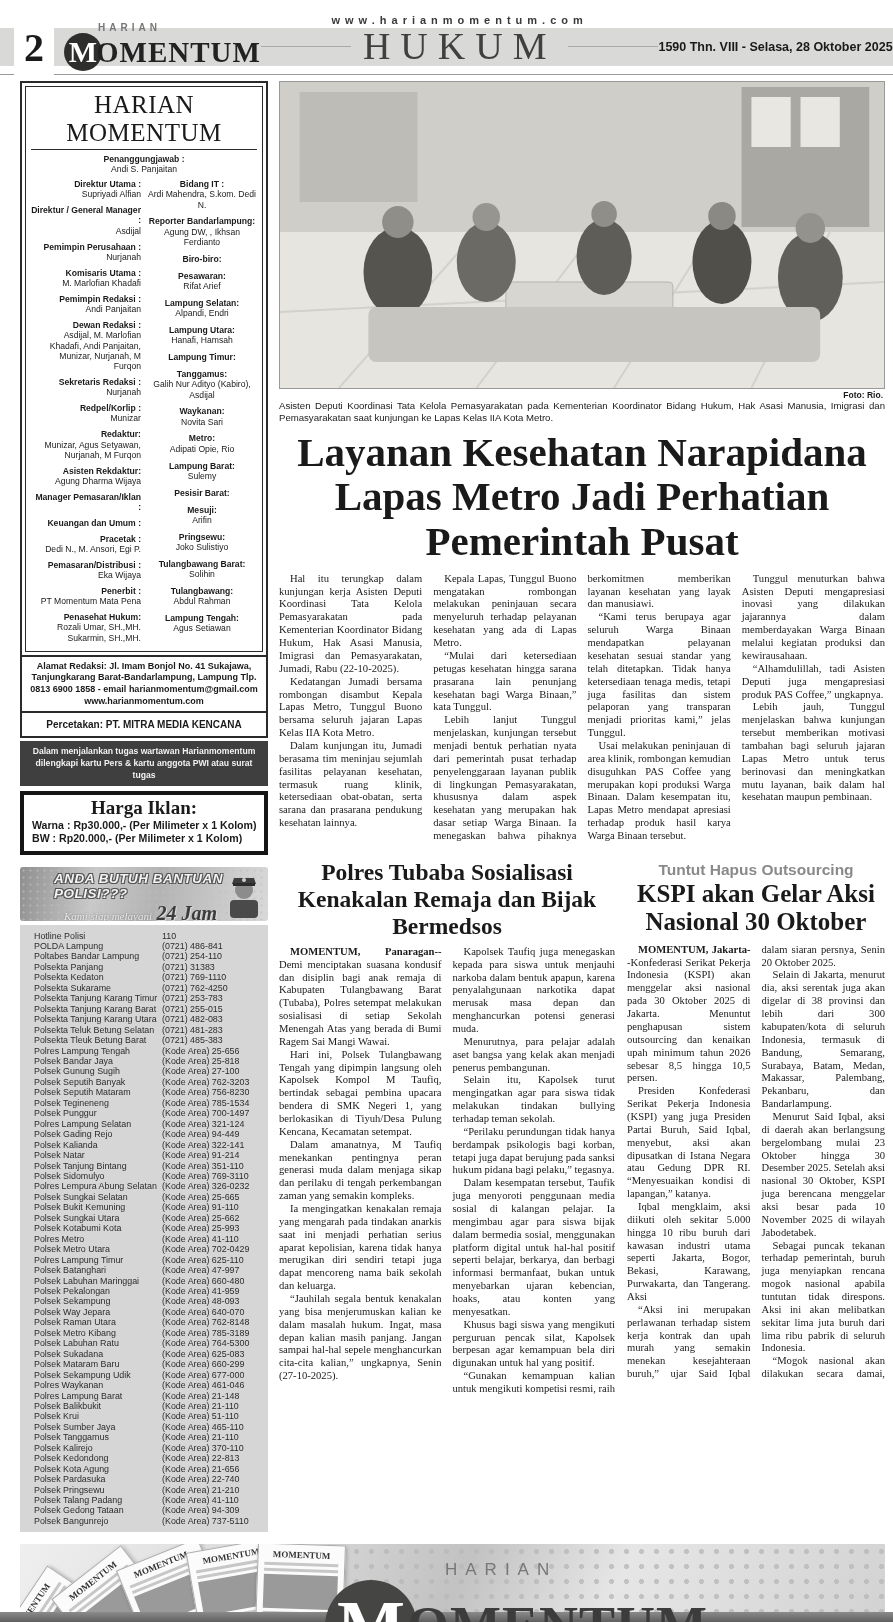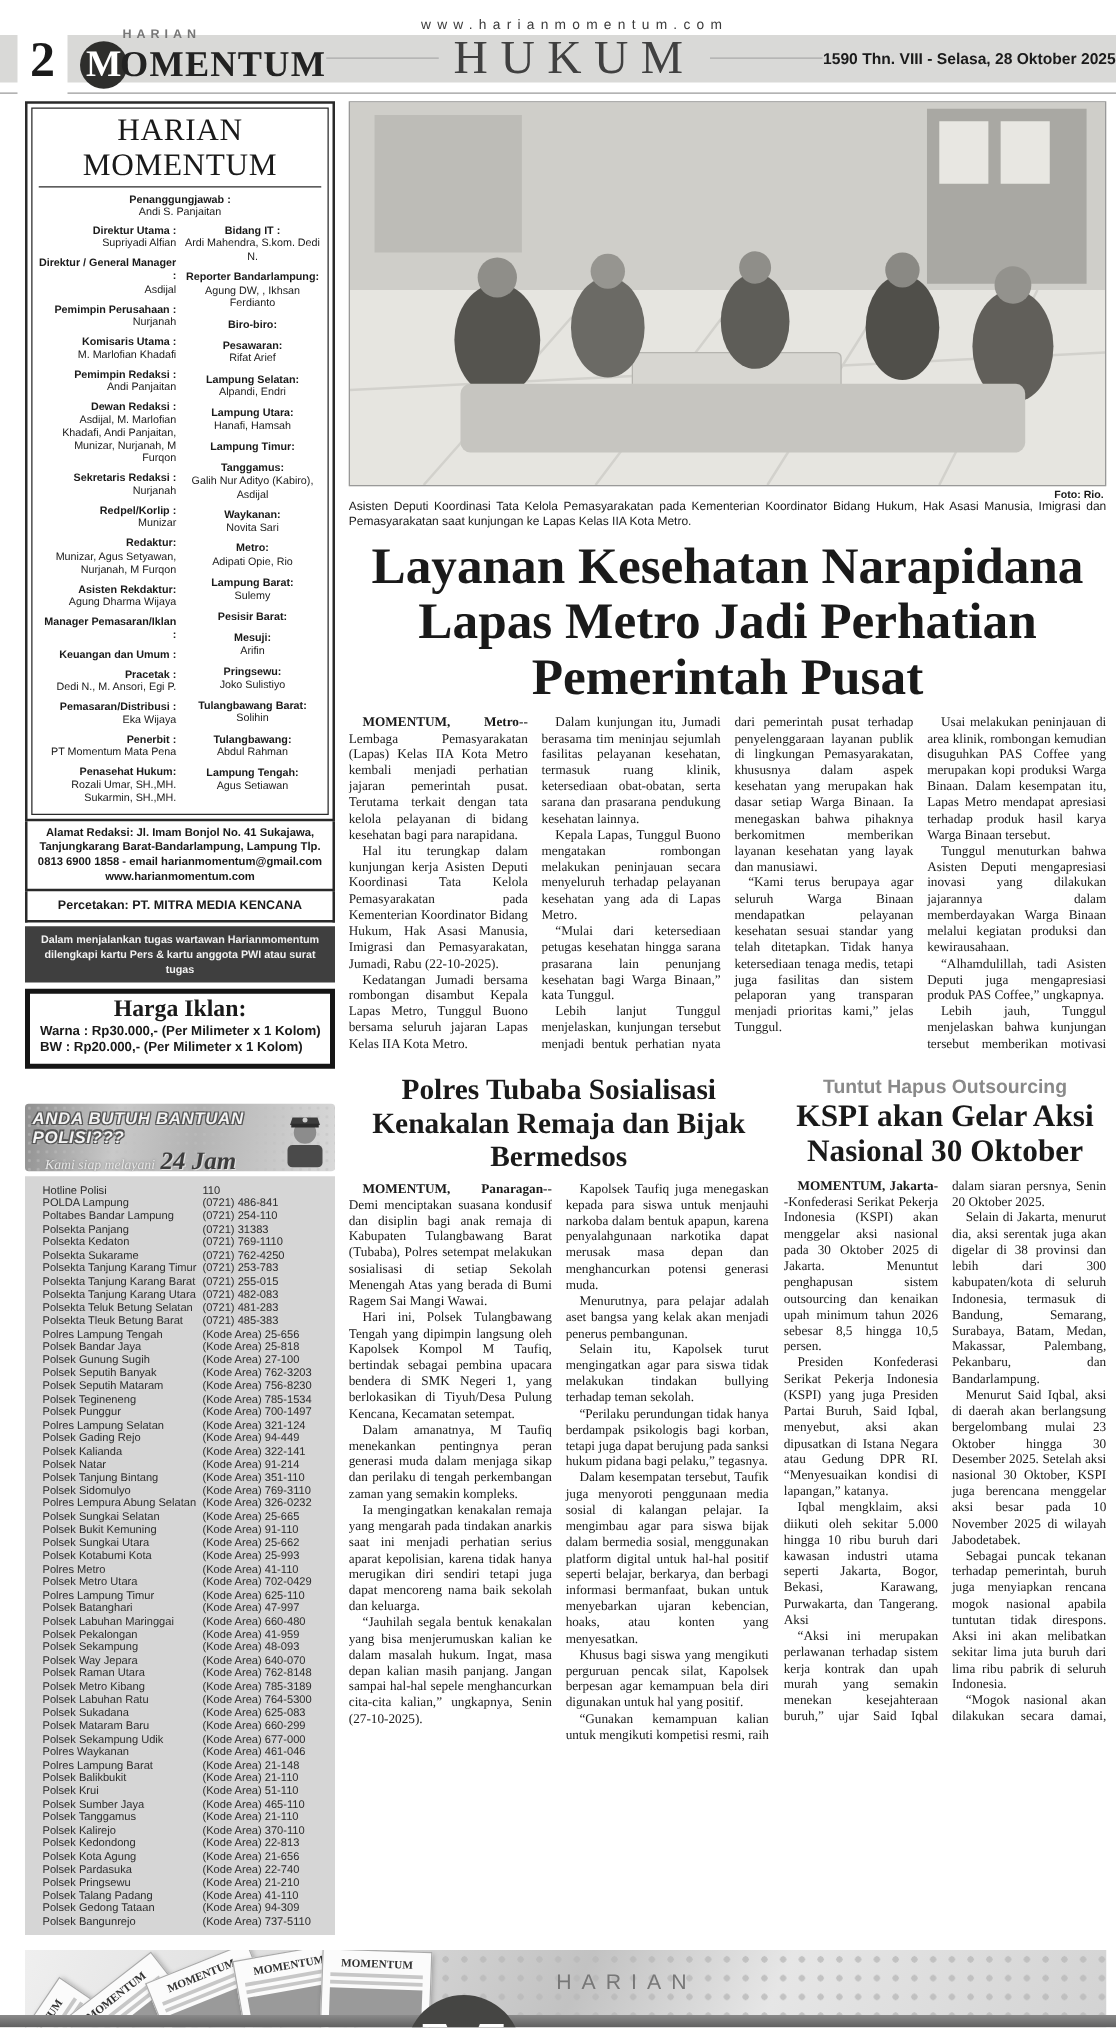--- a/index.html
+++ b/index.html
@@ -13,21 +13,21 @@
             background:#fff;padding:0 10px;margin-top:14px;}
   .logo{margin:16px 0 0 10px;position:relative;}
   .logo-harian{font-size:10px;letter-spacing:4px;color:#777;margin-left:34px;font-weight:bold;}
   .logo-row{display:flex;align-items:center;}
   .logo-circle{width:38px;height:38px;border-radius:50%;background:#2e2e2c;color:#fff;
                font-family:"Liberation Serif",serif;font-weight:bold;font-size:30px;
                display:flex;align-items:center;justify-content:center;}
   .logo-text{font-family:"Liberation Serif",serif;font-weight:bold;font-size:29px;color:#222;
              letter-spacing:1px;margin-left:-6px;}
   .hdr-center{flex:1;text-align:center;margin-top:8px;}
-  .hdr-site{font-size:11px;font-weight:normal;letter-spacing:5px;color:#3a3a3a;}
+  .hdr-site{font-size:11px;font-weight:bold;letter-spacing:5px;color:#3a3a3a;}
   .hdr-section-row{display:flex;align-items:center;justify-content:center;gap:12px;margin-top:2px;}
   .hdr-rule{display:inline-block;width:90px;height:0;border-top:1px solid #aaa;}
   .hdr-section{font-family:"Liberation Serif",serif;font-size:38px;letter-spacing:10px;
                color:#404040;line-height:36px;}
   .hdr-right{font-size:12.5px;font-weight:bold;margin-top:34px;white-space:nowrap;}
   
   .content{display:flex;gap:11px;padding:6px 8px 0 20px;}
   .sidebar{width:248px;flex:none;}
   .main{flex:1;min-width:0;}
   
@@ -47,22 +47,22 @@
   .addr-box,.print-box{border:2px solid #2a2a2a;border-top:none;text-align:center;
                        font-size:9px;font-weight:bold;padding:4px 6px;line-height:1.3;}
   .print-box{font-size:10px;padding:5px 4px;}
   .notice-box{background:#3f3f3f;color:#f2f2f2;font-size:8.6px;font-weight:bold;text-align:center;
               padding:5px 8px;line-height:1.35;margin-top:3px;}
   .harga-box{border:4px solid #151515;margin-top:5px;padding:2px 4px 5px;text-align:center;}
   .harga-title{font-family:"Liberation Serif",serif;font-weight:bold;font-size:19px;}
   .harga-line{font-size:10.6px;font-weight:bold;font-stretch:condensed;text-align:left;
               padding-left:4px;line-height:1.25;}
   
-  .police-banner{margin-top:28px;height:54px;position:relative;border-radius:3px;overflow:hidden;
-     background:linear-gradient(100deg,#8f8f8f 0%,#c9c9c9 30%,#b3b3b3 55%,#d9d9d9 100%);}
+  .police-banner{margin-top:12px;height:54px;position:relative;border-radius:3px;overflow:hidden;
+     background:linear-gradient(100deg,#8f8f8f 0%,#c9c9c9 30%,#b3b3b3 55%,#d9d9d9 100%);padding-left:28px;}
   .police-banner:after{content:"";position:absolute;inset:0;
      background-image:radial-gradient(#bfbfbf 1px,transparent 1.3px);background-size:7px 7px;opacity:.5;}
   .pb-text{position:relative;z-index:2;padding:4px 0 0 6px;}
   .pb-title{font-size:13.5px;font-weight:bold;font-style:italic;color:#f4f4f4;letter-spacing:.5px;
             text-shadow:1px 1px 0 #555,-1px -1px 0 #555,1px -1px 0 #555,-1px 1px 0 #555;}
   .pb-sub{margin-top:1px;padding-left:10px;}
   .pb-script{font-family:"Liberation Serif",serif;font-style:italic;font-size:11px;color:#e9e9e9;
              text-shadow:0 0 2px #666;}
   .pb-24{font-family:"Liberation Serif",serif;font-style:italic;font-weight:bold;font-size:20px;
          color:#3c3c3c;text-shadow:1px 1px 0 #ddd;}
@@ -583,21 +583,20 @@
           <circle cx="540" cy="146" r="15" fill="#93928d"></circle>
           <rect x="90" y="225" width="460" height="55" rx="8" fill="#c6c5c0"></rect>
         </svg>
       </div>
       <div class="photo-credit">Foto: Rio.</div>
       <p class="caption">Asisten Deputi Koordinasi Tata Kelola Pemasyarakatan pada Kementerian Koordinator Bidang Hukum, Hak Asasi Manusia, Imigrasi dan Pemasyarakatan saat kunjungan ke Lapas Kelas IIA Kota Metro.</p>
 
       <h1 class="headline1">Layanan Kesehatan Narapidana Lapas Metro Jadi Perhatian Pemerintah Pusat</h1>
 
       <div class="body-cols cols4">
-          <p class="para"><span class="lead">MOMENTUM, Metro--</span><span>Lembaga Pemasyarakatan (Lapas) Kelas IIA Kota Metro kembali menjadi perhatian jajaran pemerintah pusat. Terutama terkait dengan tata kelola pelayanan di bidang kesehatan bagi para narapidana.</span></p>
           <p class="para">Hal itu terungkap dalam kunjungan kerja Asisten Deputi Koordinasi Tata Kelola Pemasyarakatan pada Kementerian Koordinator Bidang Hukum, Hak Asasi Manusia, Imigrasi dan Pemasyarakatan, Jumadi, Rabu (22-10-2025).</p>
           <p class="para">Kedatangan Jumadi bersama rombongan disambut Kepala Lapas Metro, Tunggul Buono bersama seluruh jajaran Lapas Kelas IIA Kota Metro.</p>
           <p class="para">Dalam kunjungan itu, Jumadi berasama tim meninjau sejumlah fasilitas pelayanan kesehatan, termasuk ruang klinik, ketersediaan obat-obatan, serta sarana dan prasarana pendukung kesehatan lainnya.</p>
           <p class="para">Kepala Lapas, Tunggul Buono mengatakan rombongan melakukan peninjauan secara menyeluruh terhadap pelayanan kesehatan yang ada di Lapas Metro.</p>
           <p class="para">“Mulai dari ketersediaan petugas kesehatan hingga sarana prasarana lain penunjang kesehatan bagi Warga Binaan,” kata Tunggul.</p>
           <p class="para">Lebih lanjut Tunggul menjelaskan, kunjungan tersebut menjadi bentuk perhatian nyata dari pemerintah pusat terhadap penyelenggaraan layanan publik di lingkungan Pemasyarakatan, khususnya dalam aspek kesehatan yang merupakan hak dasar setiap Warga Binaan. Ia menegaskan bahwa pihaknya berkomitmen memberikan layanan kesehatan yang layak dan manusiawi.</p>
           <p class="para">“Kami terus berupaya agar seluruh Warga Binaan mendapatkan pelayanan kesehatan sesuai standar yang telah ditetapkan. Tidak hanya ketersediaan tenaga medis, tetapi juga fasilitas dan sistem pelaporan yang transparan menjadi prioritas kami,” jelas Tunggul.</p>
           <p class="para">Usai melakukan peninjauan di area klinik, rombongan kemudian disuguhkan PAS Coffee yang merupakan kopi produksi Warga Binaan. Dalam kesempatan itu, Lapas Metro mendapat apresiasi terhadap produk hasil karya Warga Binaan tersebut.</p>
           <p class="para">Tunggul menuturkan bahwa Asisten Deputi mengapresiasi inovasi yang dilakukan jajarannya dalam memberdayakan Warga Binaan melalui kegiatan produksi dan kewirausahaan.</p>
           <p class="para">“Alhamdulillah, tadi Asisten Deputi juga mengapresiasi produk PAS Coffee,” ungkapnya.</p>

